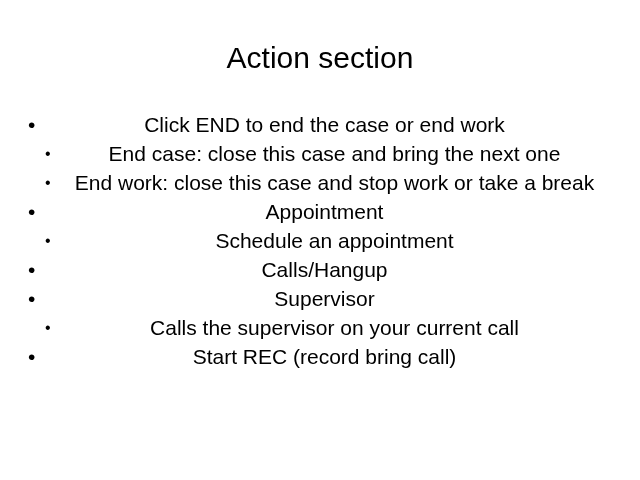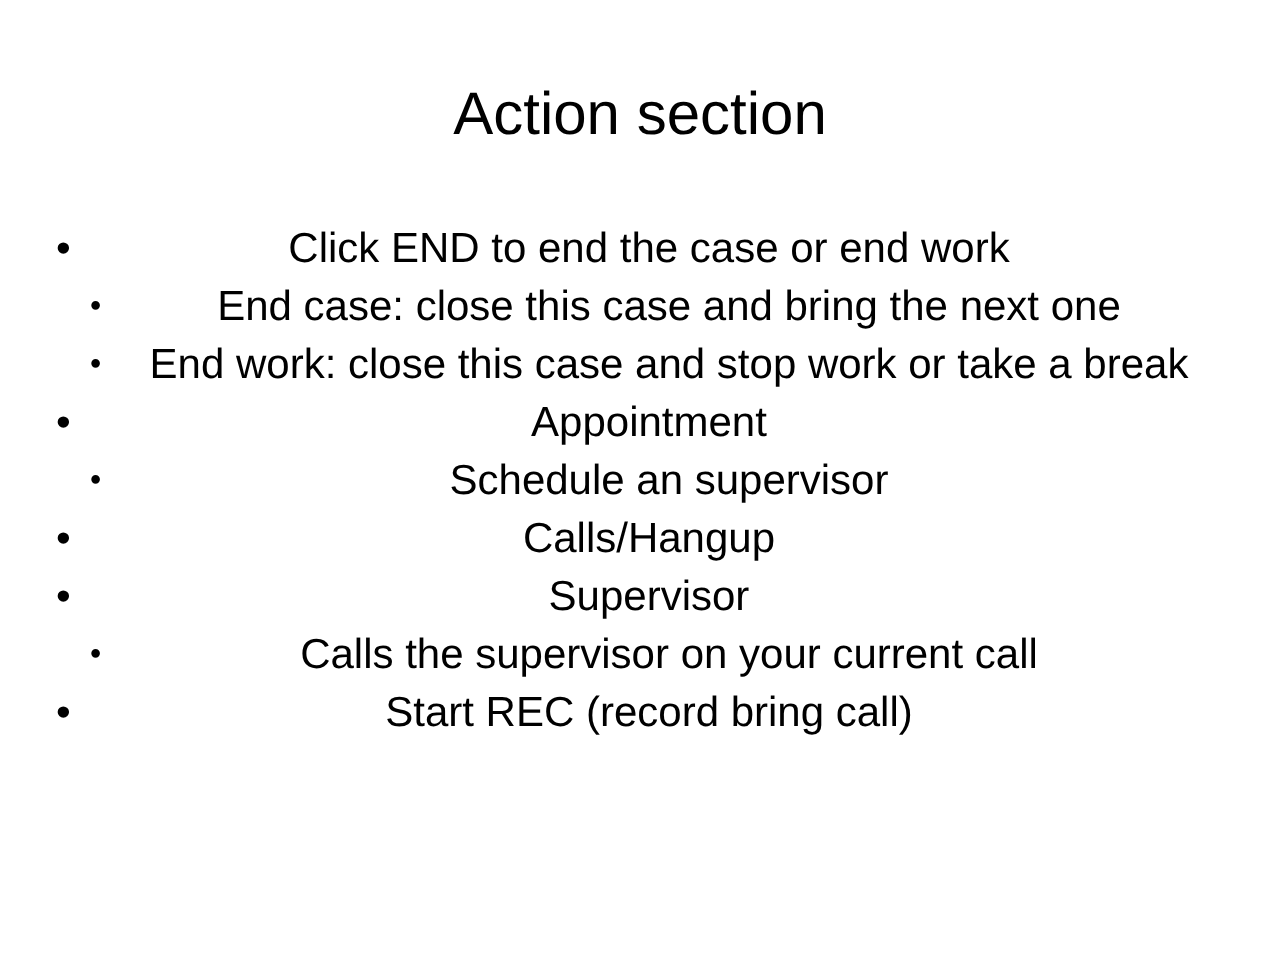--- a/index.html
+++ b/index.html
@@ -109,21 +109,21 @@
         <span class="bullet-text">End work: close this case and stop work or take a break</span>
       </li>
 
       <li class="bullet level-1">
         <span class="bullet-mark">•</span>
         <span class="bullet-text">Appointment</span>
       </li>
 
       <li class="bullet level-2">
         <span class="bullet-mark">•</span>
-        <span class="bullet-text">Schedule an supervisor</span>
+        <span class="bullet-text">Schedule an appointment</span>
       </li>
 
       <li class="bullet level-1">
         <span class="bullet-mark">•</span>
         <span class="bullet-text">Calls/Hangup</span>
       </li>
 
       <li class="bullet level-1">
         <span class="bullet-mark">•</span>
         <span class="bullet-text">Supervisor</span>

